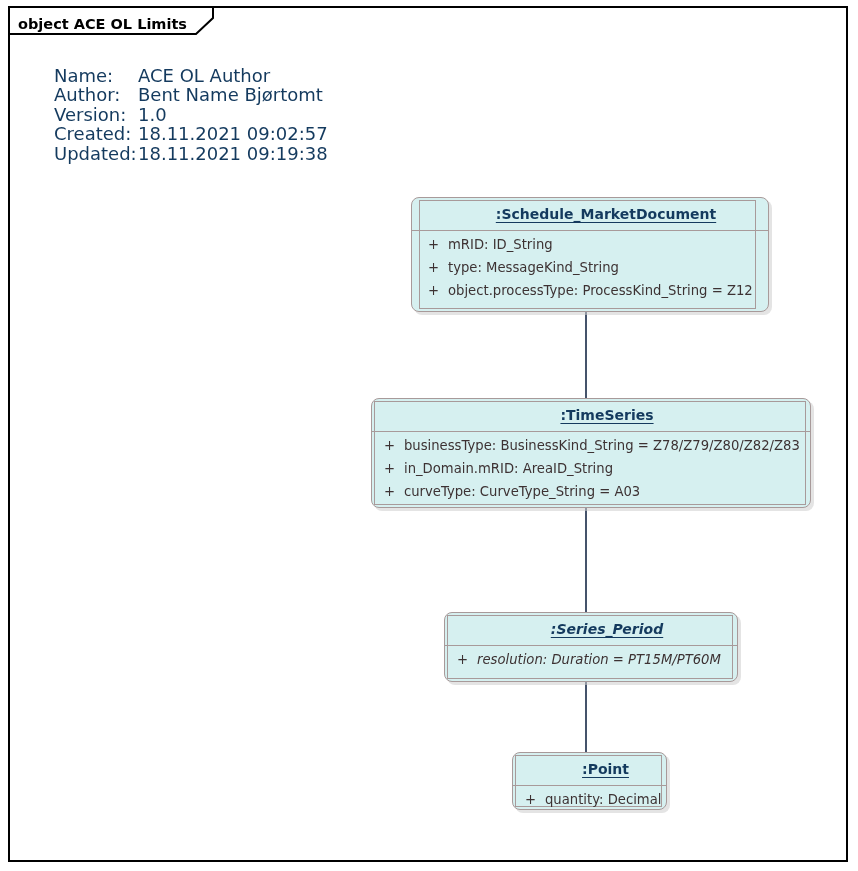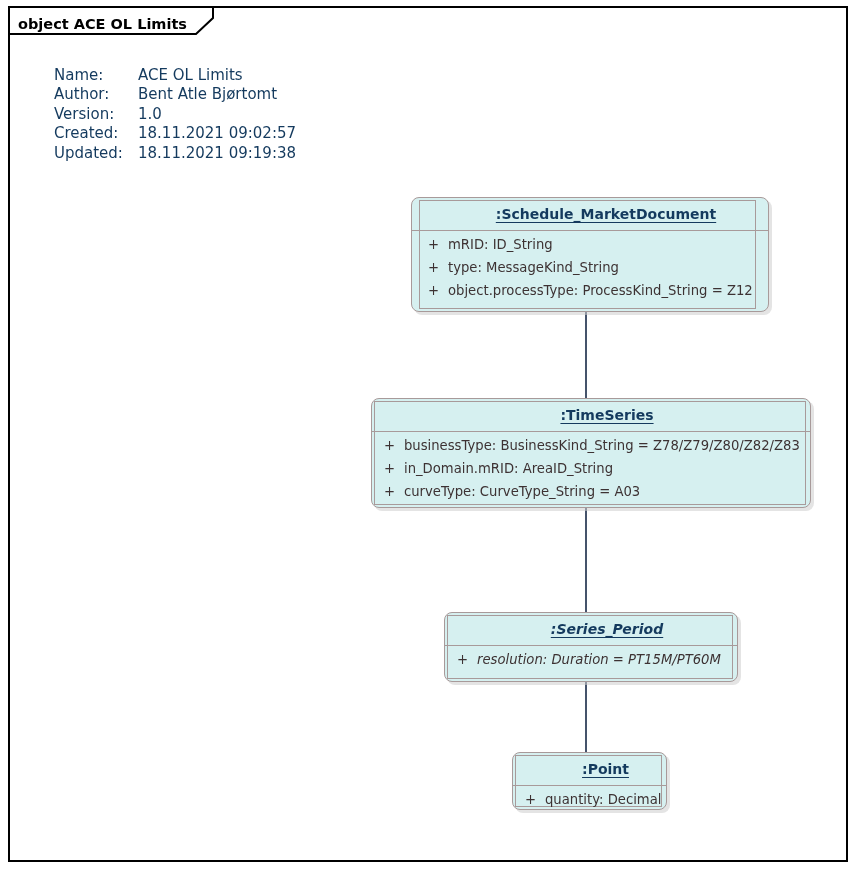--- a/index.html
+++ b/index.html
@@ -55,21 +55,21 @@
     white-space: nowrap;
     letter-spacing: 0px;
   }
 
   
   #metadata {
     position: absolute;
     left: 54px;
     top: 66px;
     color: #143A5E;
-    font-size: 15px;
+    font-size: 18px;
     line-height: 19.4px;
   }
   .meta-row {
     display: flex;
     white-space: nowrap;
   }
   .meta-key {
     width: 84px;
     flex: 0 0 84px;
   }
@@ -185,25 +185,25 @@
 <div id="title-tab">
   <svg id="title-tab-shape" width="206" height="29" viewBox="0 0 206 29">
     <path d="M 1 1 L 205 1 L 205 12 L 188 28 L 1 28 Z" fill="#ffffff" stroke="#000000" stroke-width="2"></path>
   </svg>
   <div id="title-tab-label">object ACE OL Limits</div>
 </div>
 
 <div id="metadata">
   <div class="meta-row">
     <div class="meta-key">Name:</div>
-    <div class="meta-val">ACE OL Limits</div>
+    <div class="meta-val">ACE OL Author</div>
   </div>
   <div class="meta-row">
     <div class="meta-key">Author:</div>
-    <div class="meta-val">Bent Atle Bjørtomt</div>
+    <div class="meta-val">Bent Name Bjørtomt</div>
   </div>
   <div class="meta-row">
     <div class="meta-key">Version:</div>
     <div class="meta-val">1.0</div>
   </div>
   <div class="meta-row">
     <div class="meta-key">Created:</div>
     <div class="meta-val">18.11.2021 09:02:57</div>
   </div>
   <div class="meta-row">

